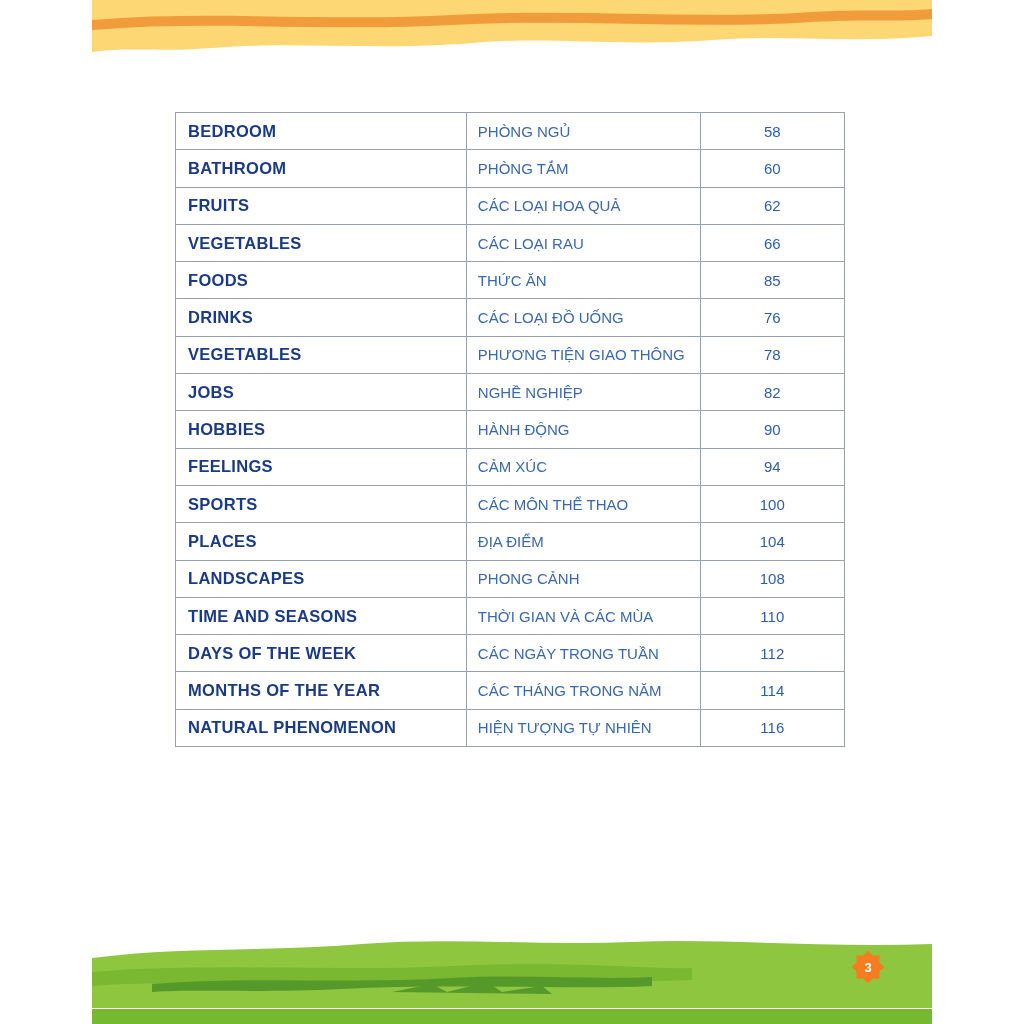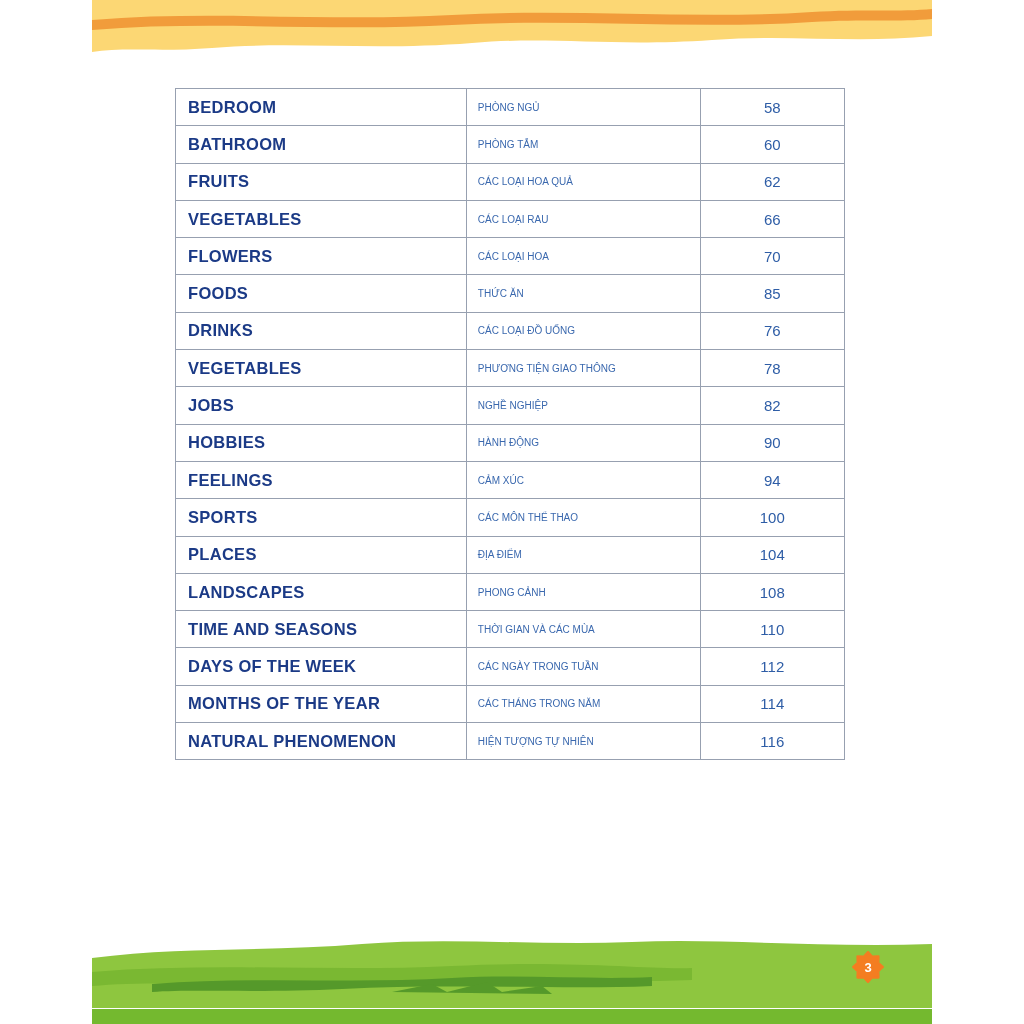--- a/index.html
+++ b/index.html
@@ -12,21 +12,21 @@
   }
 
   
   .banner-top{
     position:absolute;left:92px;top:0;width:840px;height:62px;
   }
   .banner-top svg{display:block;width:100%;height:100%;}
 
   
   .toc-wrap{
-    position:absolute;left:175px;top:88px;width:670px;
+    position:absolute;left:175px;top:112px;width:670px;
   }
   table.toc{
     border-collapse:collapse;
     table-layout:fixed;
     width:670px;
   }
   table.toc td{
     border:1px solid var(--border,#97a0b0);
     height:37.3px;
     box-sizing:border-box;
@@ -38,21 +38,21 @@
     width:280px;
     padding-left:12px;
     font-weight:bold;
     font-size:16.5px;
     letter-spacing:.3px;
     color:var(--english-text,#1b3a86);
   }
   td.cell-vi{
     width:225px;
     padding-left:11px;
-    font-size:10px;
+    font-size:15px;
     color:var(--vietnamese-text,#3a68ae);
   }
   td.cell-page{
     width:139px;
     text-align:center;
     font-size:15px;
     color:var(--page-number-text,#2e5da6);
   }
 
   
@@ -104,25 +104,20 @@
           </tr>
           <tr>
             <td class="cell-en">FRUITS</td>
             <td class="cell-vi">CÁC LOẠI HOA QUẢ</td>
             <td class="cell-page">62</td>
           </tr>
           <tr>
             <td class="cell-en">VEGETABLES</td>
             <td class="cell-vi">CÁC LOẠI RAU</td>
             <td class="cell-page">66</td>
-          </tr>
-          <tr>
-            <td class="cell-en">FLOWERS</td>
-            <td class="cell-vi">CÁC LOẠI HOA</td>
-            <td class="cell-page">70</td>
           </tr>
           <tr>
             <td class="cell-en">FOODS</td>
             <td class="cell-vi">THỨC ĂN</td>
             <td class="cell-page">85</td>
           </tr>
           <tr>
             <td class="cell-en">DRINKS</td>
             <td class="cell-vi">CÁC LOẠI ĐỒ UỐNG</td>
             <td class="cell-page">76</td>

